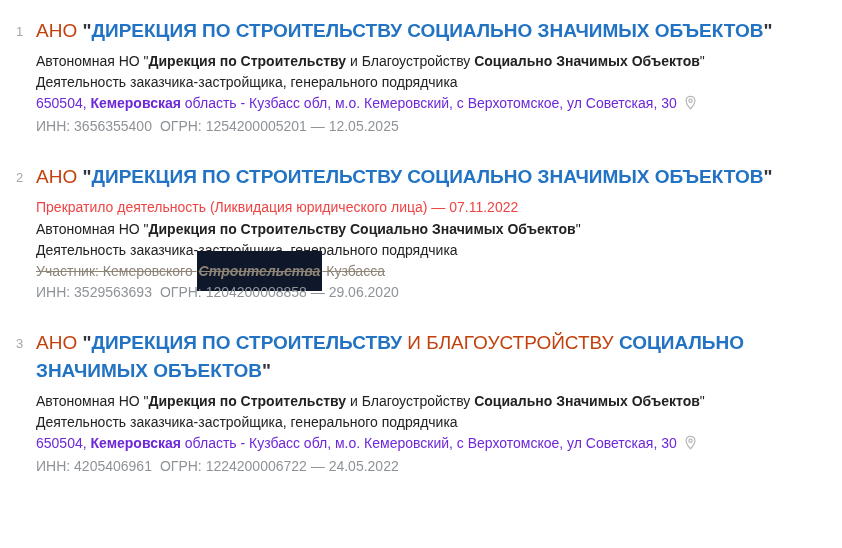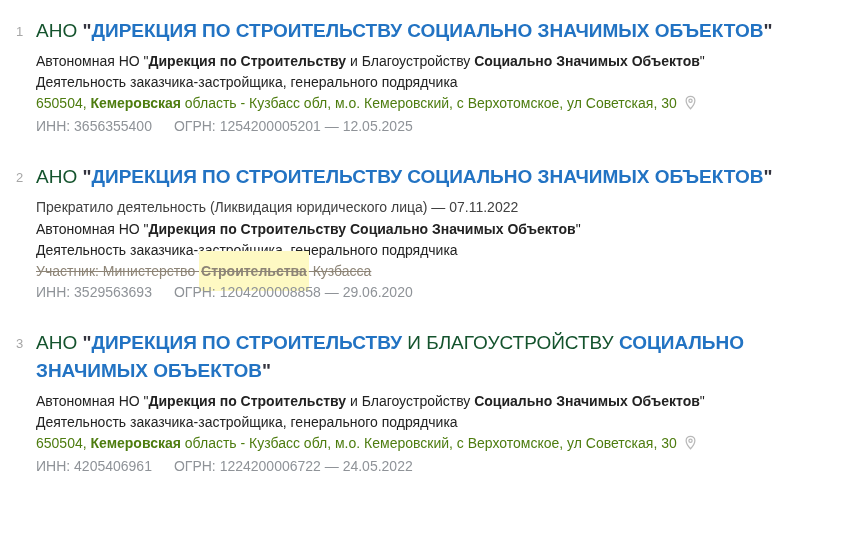--- a/index.html
+++ b/index.html
@@ -23,49 +23,50 @@
     font-size: 13px;
     color: #a6a6a6;
   }
   .title {
     margin: 0 0 6px 0;
     font-size: 19px;
     line-height: 28px;
     font-weight: normal;
     cursor: pointer;
   }
-  .t-reg  { color: #14532d; }
+  .t-reg  { color: #c2410c; }
   .t-bold { color: #2273c3; font-weight: bold; }
   .t-q    { color: #33333e; font-weight: bold; }
   .line {
     margin: 0;
     font-size: 14px;
     line-height: 21px;
     color: #222222;
   }
   .line b { font-weight: bold; }
   .status {
-    color: #404040;
+    color: #ef4444;
     margin: 4px 0 1px 0;
   }
   .address {
-    color: #4d7c0f;
+    color: #6d28d9;
     white-space: nowrap;
   }
   .defunct {
     color: #8d8476;
     text-decoration: line-through;
   }
   .hl {
-    background: #fef9c3;
+    background: #0f172a;
     font-weight: bold;
     padding: 12px 2px;
+    font-style: italic;
   }
   .meta { color: #8f9398; }
-  .meta .ogrn { margin-left: 22px; }
+  .meta .ogrn { margin-left: 8px; }
   .pin {
     display: inline-block;
     margin-left: 6px;
     vertical-align: -2px;
     cursor: pointer;
   }
 </style>
 </head>
 <body>
 
@@ -82,21 +83,21 @@
           </svg></span></p>
     <p class="line meta"><span class="inn">ИНН: 3656355400</span><span class="ogrn">ОГРН: 1254200005201 — 12.05.2025</span></p>
   </article>
 
   <article class="result">
     <div class="num">2</div>
     <h2 class="title"><span class="t-reg">АНО </span><span class="t-q">"</span><span class="t-bold">ДИРЕКЦИЯ ПО СТРОИТЕЛЬСТВУ СОЦИАЛЬНО ЗНАЧИМЫХ ОБЪЕКТОВ</span><span class="t-q">"</span></h2>
     <p class="line status">Прекратило деятельность (Ликвидация юридического лица) — 07.11.2022</p>
     <p class="line"><span>Автономная НО "</span><b>Дирекция по Строительству Социально Значимых Объектов</b><span>"</span></p>
     <p class="line">Деятельность заказчика-застройщика, генерального подрядчика</p>
-    <p class="line defunct"><span>Участник: Министерство </span><span class="hl">Строительства</span><span> Кузбасса</span></p>
+    <p class="line defunct"><span>Участник: Кемеровского </span><span class="hl">Строительства</span><span> Кузбасса</span></p>
     <p class="line meta"><span class="inn">ИНН: 3529563693</span><span class="ogrn">ОГРН: 1204200008858 — 29.06.2020</span></p>
   </article>
 
   <article class="result">
     <div class="num">3</div>
     <h2 class="title"><span class="t-reg">АНО </span><span class="t-q">"</span><span class="t-bold">ДИРЕКЦИЯ ПО СТРОИТЕЛЬСТВУ</span><span class="t-reg"> И БЛАГОУСТРОЙСТВУ </span><span class="t-bold">СОЦИАЛЬНО ЗНАЧИМЫХ ОБЪЕКТОВ</span><span class="t-q">"</span></h2>
     <p class="line"><span>Автономная НО "</span><b>Дирекция по Строительству</b><span> и Благоустройству </span><b>Социально Значимых Объектов</b><span>"</span></p>
     <p class="line">Деятельность заказчика-застройщика, генерального подрядчика</p>
     <p class="line address"><span>650504, </span><b>Кемеровская</b><span> область - Кузбасс обл, м.о. Кемеровский, с Верхотомское, ул Советская, 30</span><span class="pin"><svg viewBox="0 0 24 24" width="15" height="15">
             <path d="M12 2C8.1 2 5 5.1 5 9c0 5.2 7 13 7 13s7-7.8 7-13c0-3.9-3.1-7-7-7z" fill="none" stroke="#b8b8b8" stroke-width="2"></path>

